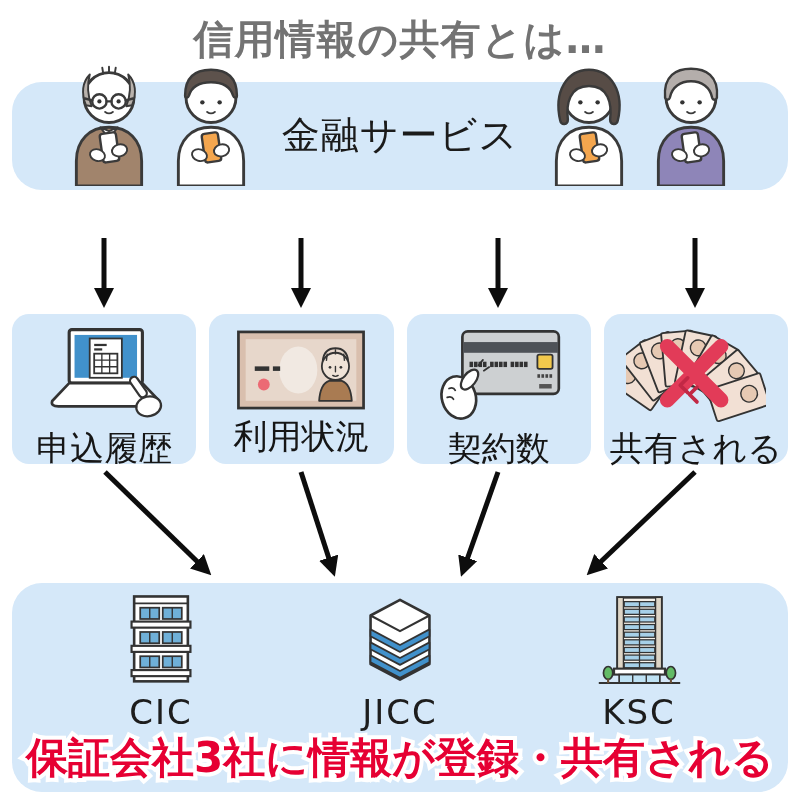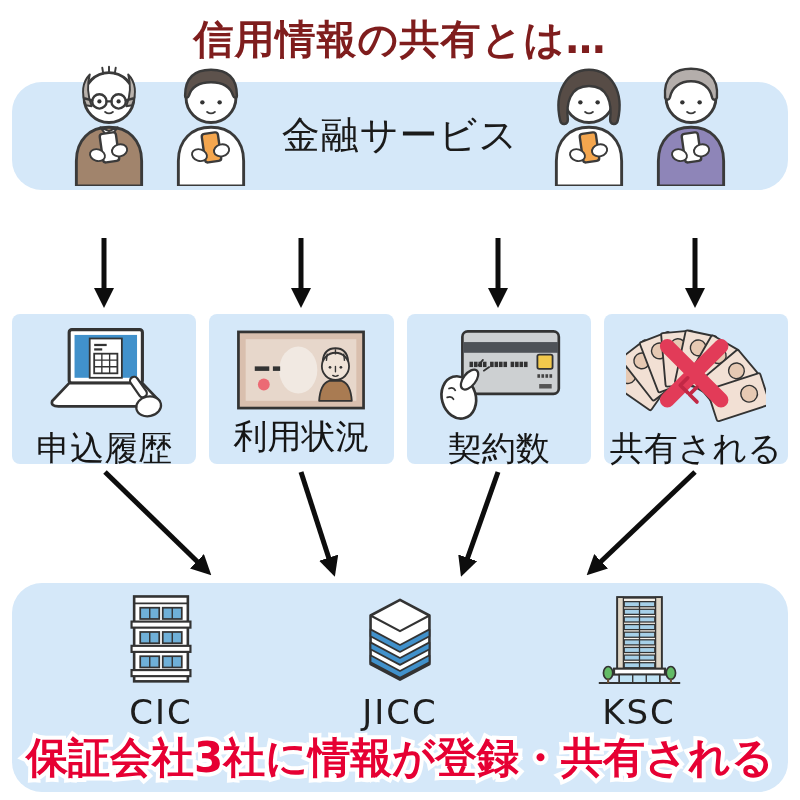--- a/index.html
+++ b/index.html
@@ -1,37 +1,37 @@
 <!DOCTYPE html>
 <html style="--box-bg: #d5e8f9; --arrow: #0d0d0d; --caption-red: #e60033; --building-blue: #4191cb;"><head>
 <meta charset="utf-8">
 <style>
   html,body{margin:0;padding:0;background:#fff;}
   body{font-family:"DejaVu Sans","Liberation Sans",sans-serif;}
   .page{position:relative;width:800px;height:800px;background:#fff;overflow:hidden;}
 
   .title{position:absolute;top:12px;left:0;width:100%;margin:0;text-align:center;
-         font-size:40px;font-weight:800;color:#7f1d1d;letter-spacing:1px;}
+         font-size:40px;font-weight:800;color:#737373;letter-spacing:1px;}
 
   .box{background:var(--box-bg,#d5e8f9);}
 
   .top-box{position:absolute;left:12px;top:82px;width:776px;height:108px;border-radius:30px;
            display:flex;align-items:flex-end;justify-content:center;}
   .person{width:96px;height:127px;margin:0 3px 4px;flex:0 0 auto;}
   .top-label{align-self:center;text-align:center;font-size:38px;font-weight:500;color:#1b1b1b;
              line-height:1.25;margin:0 20px;letter-spacing:1px;white-space:nowrap;}
 
   .arrows{position:absolute;left:0;display:block;}
   .arrows1{top:236px;}
   .arrows2{top:468px;}
   .arrowline{stroke:var(--arrow,#0d0d0d);}
   .arrowhead{fill:var(--arrow,#0d0d0d);}
 
   .items-row{position:absolute;left:12px;top:314px;width:776px;height:150px;display:flex;gap:13px;}
-  .item-box{flex:1;border-radius:8px;display:flex;flex-direction:column;align-items:center;
+  .item-box{flex:1;border-radius:17px;display:flex;flex-direction:column;align-items:center;
             justify-content:space-between;padding:12px 0 6px;}
   .item-icon{flex:0 0 auto;}
   .item-label{font-size:34px;font-weight:500;color:#161616;white-space:nowrap;}
 
   .bottom-box{position:absolute;left:12px;top:583px;width:776px;height:209px;border-radius:30px;}
   .agencies-row{display:flex;justify-content:space-between;padding:10px 64px 0;}
   .agency{display:flex;flex-direction:column;align-items:center;width:170px;}
   .agency-label{margin-top:2px;font-size:34px;color:#1d1d1d;letter-spacing:2px;}
 
   .caption-wrap{position:absolute;left:0;bottom:6px;width:100%;text-align:center;

